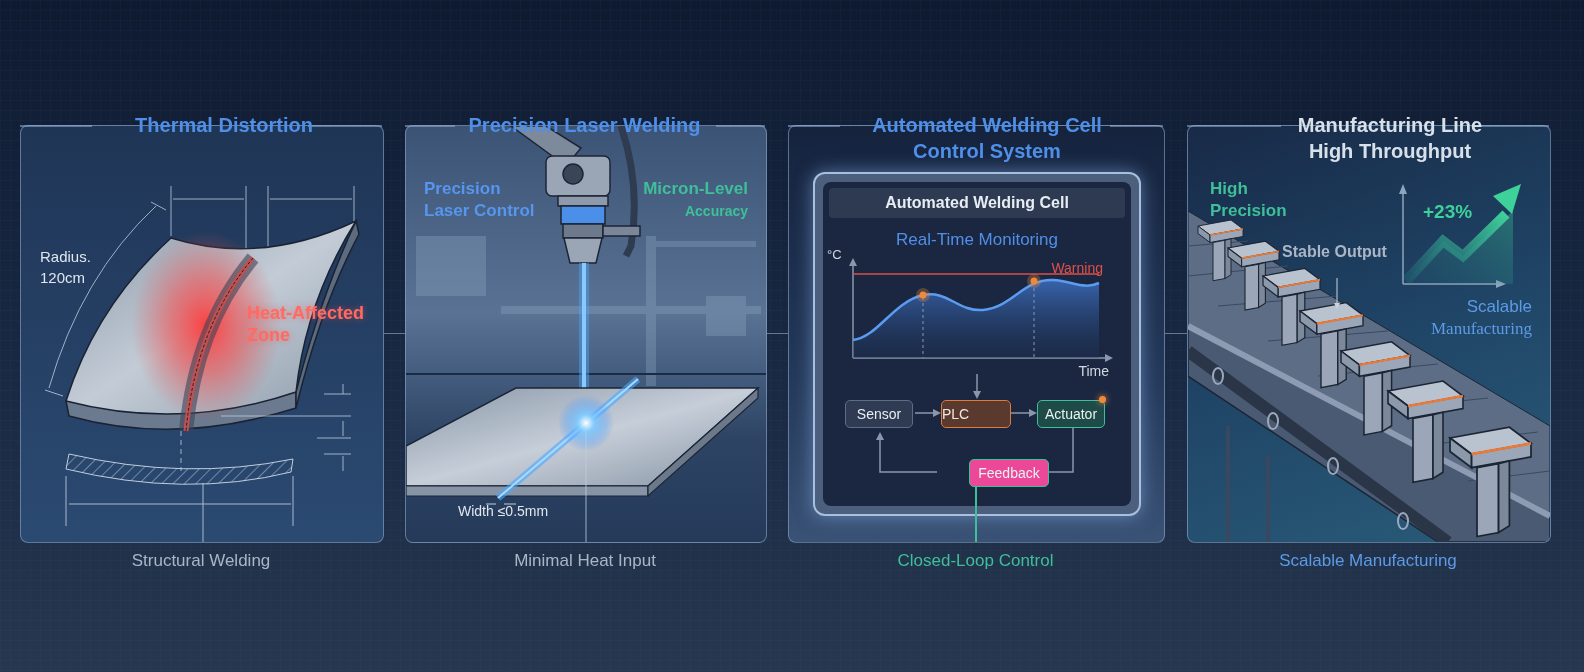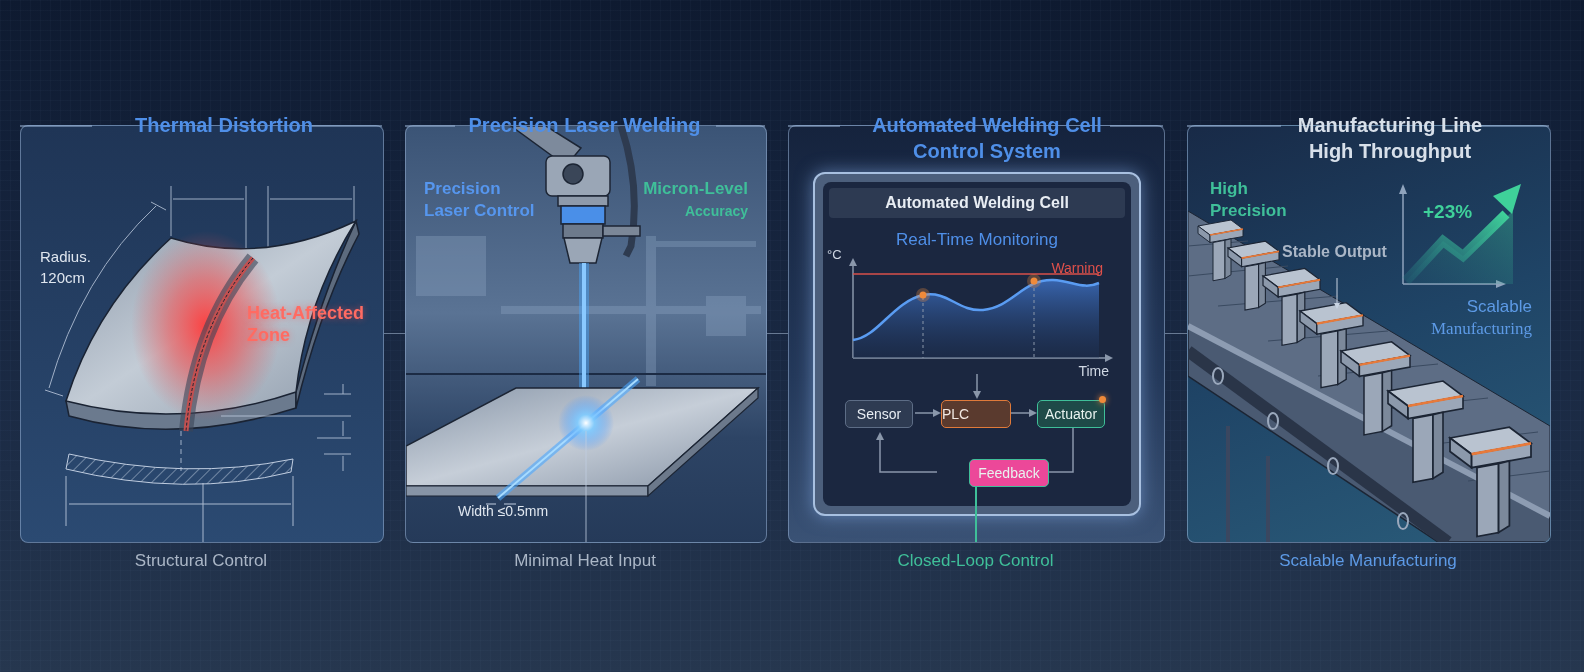--- a/index.html
+++ b/index.html
@@ -112,21 +112,21 @@
   <div class="lbl" style="left:19px;top:120px;color:#dfe6ef;font-size:15px;">Radius.</div>
   <div class="lbl" style="left:19px;top:141px;color:#dfe6ef;font-size:15px;">120cm</div>
   <div class="lbl" style="left:226px;top:176px;color:#ff6b62;font-size:18px;font-weight:bold;text-shadow:0 0 6px rgba(255,80,80,0.5);">Heat-Affected</div>
   <div class="lbl" style="left:226px;top:198px;color:#ff6b62;font-size:18px;font-weight:bold;text-shadow:0 0 6px rgba(255,80,80,0.5);">Zone</div>
 </div>
 <div class="title-line" style="left:20px;width:72px;"></div>
 <div class="title-line" style="left:308px;width:74px;"></div>
 <div class="card-title title-blue" style="left:104px;width:216px;">
     <span>Thermal Distortion</span>
   </div>
-<div class="caption cap-grey" style="left:20px;width:362px;">Structural Control</div>
+<div class="caption cap-grey" style="left:20px;width:362px;">Structural Welding</div>
 
 <div class="card" style="left:405px;width:360px;background:linear-gradient(180deg,#3b5476 0%,#5a7394 45%,#2d4465 75%,#253a59 100%);">
   <svg width="360" height="416" viewBox="0 0 360 416">
     <defs>
       <linearGradient id="sheet" x1="0" y1="0" x2="1" y2="1">
         <stop offset="0" stop-color="#8896a8"></stop>
           <stop offset="0.5" stop-color="#c6ced8"></stop>
           <stop offset="1" stop-color="#8693a5"></stop>
       </linearGradient>
       <radialGradient id="spark" cx="0.5" cy="0.5" r="0.5">

